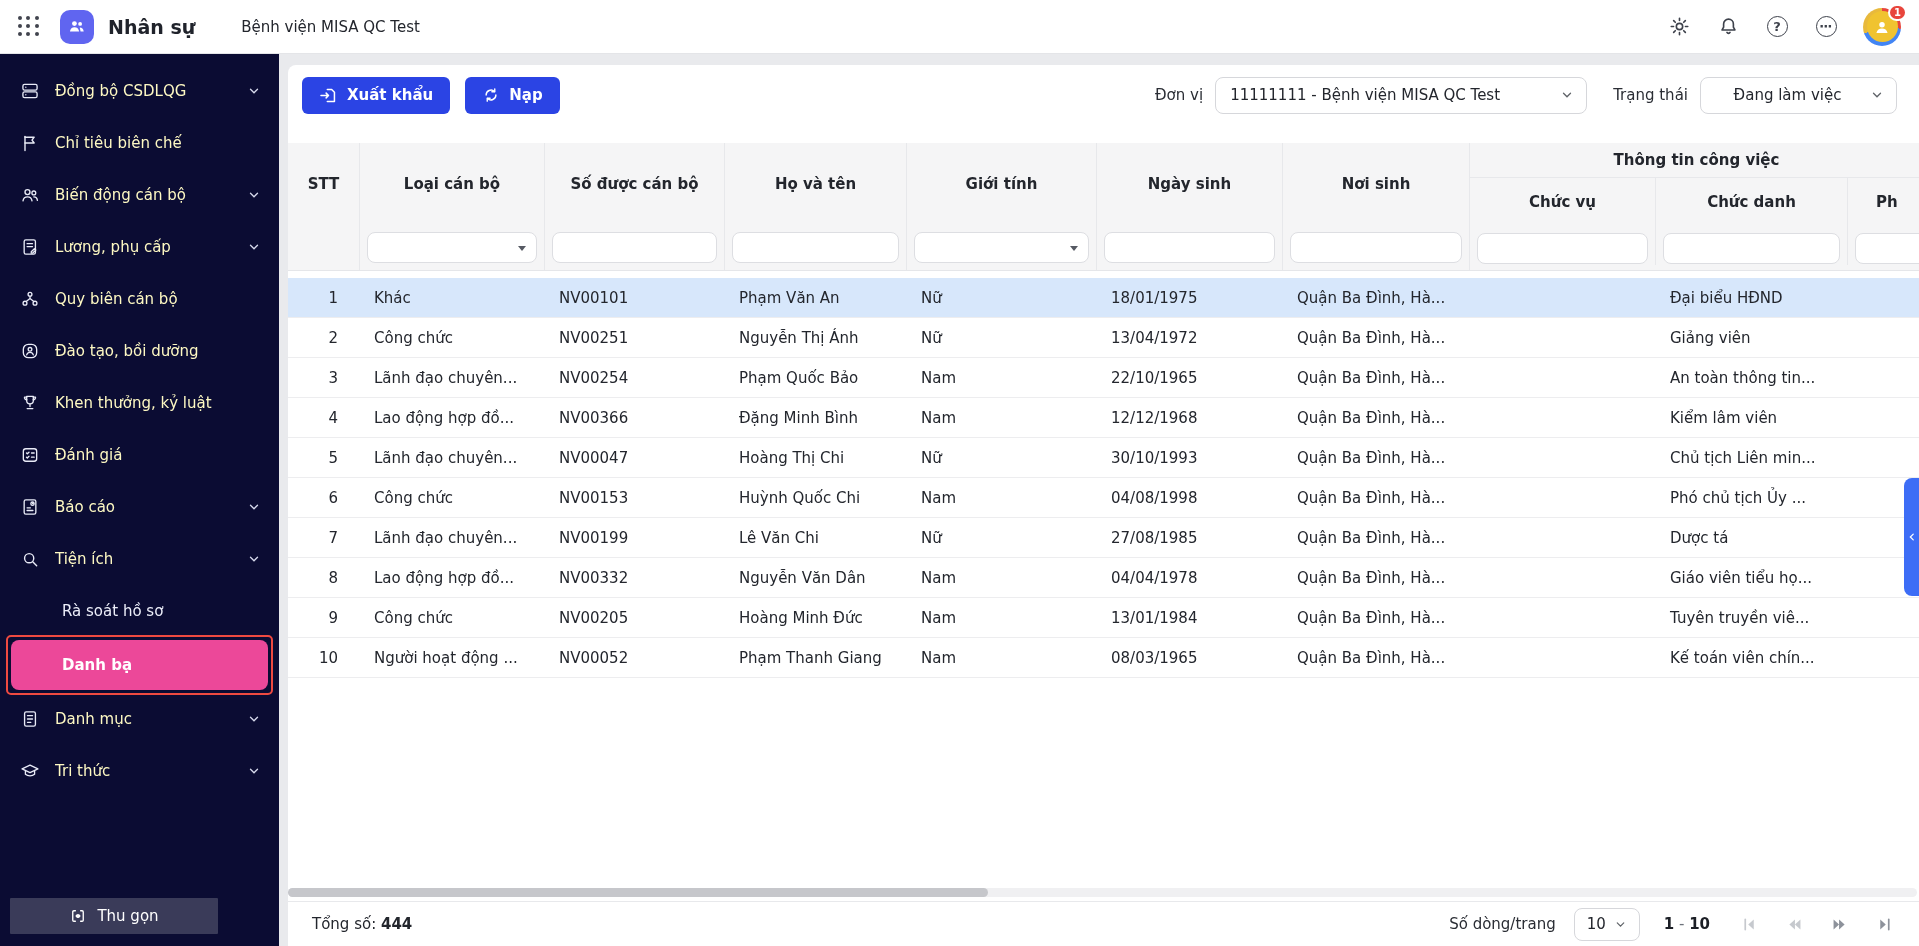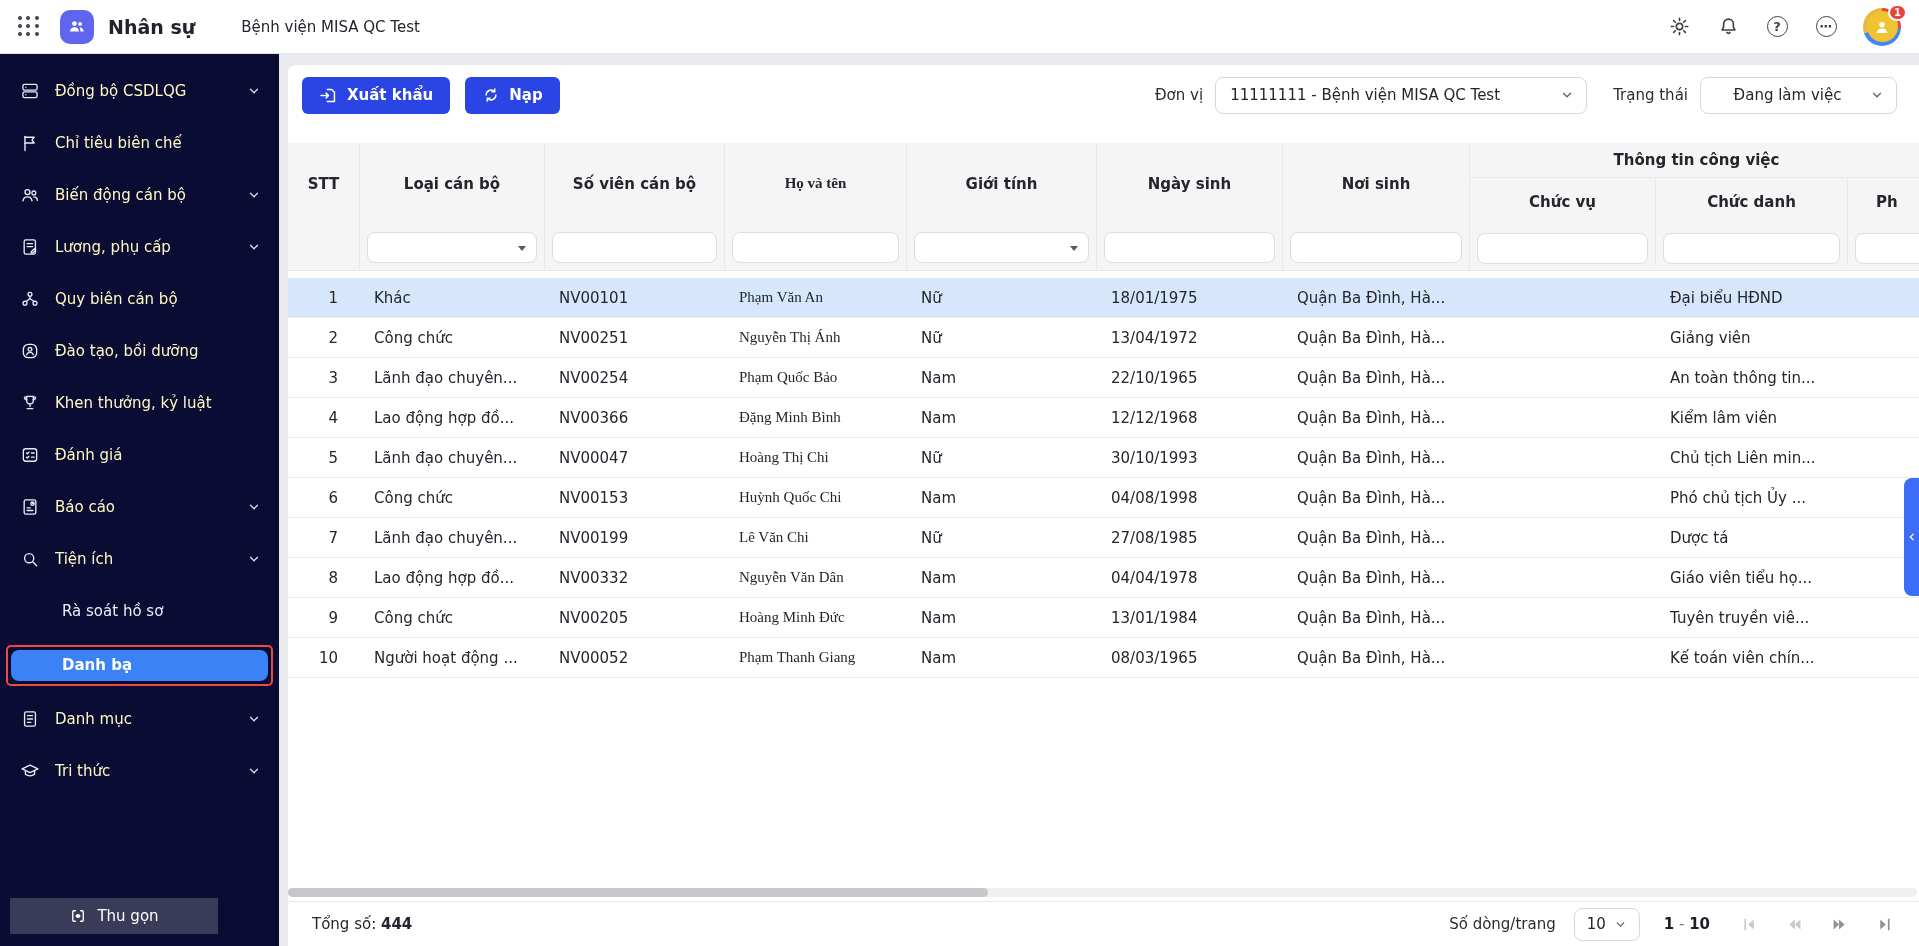--- a/index.html
+++ b/index.html
@@ -30,21 +30,21 @@
 
   
   .sidebar { position:absolute; left:0; top:54px; width:279px; height:892px; background:#0b0c33; padding-top:11px; z-index:20; }
   .side-item { height:52px; display:flex; align-items:center; padding:0 18px 0 20px; color:#fef9c3; font-size:15px; cursor:pointer; }
   .sicon { width:20px; height:20px; margin-right:15px; flex:0 0 auto; display:flex; align-items:center; justify-content:center; color:#e9ebf7; }
   .slabel { flex:1 1 auto; white-space:nowrap; overflow:hidden; }
   .schev { width:14px; height:14px; color:#d7daed; flex:0 0 auto; }
   .side-sub { height:52px; display:flex; align-items:center; padding-left:62px; color:#eceef9; font-size:15px; cursor:pointer; }
   .sel-row { height:56px; display:flex; align-items:center; padding:0 6px; }
   .red-box { flex:1; border:2px solid #ef4a41; border-radius:5px; padding:3px; }
-  .sel-pill { background:#3b82f6; border-radius:8px; height:31px; display:flex; align-items:center;
+  .sel-pill { background:#ec4899; border-radius:8px; height:50px; display:flex; align-items:center;
               padding-left:51px; color:#fff; font-size:15px; font-weight:700; cursor:pointer; }
   .collapse-btn { position:absolute; left:10px; bottom:12px; width:208px; height:36px; background:#3a3b59; border-radius:1px;
                   color:#fff; font-size:15px; display:flex; align-items:center; justify-content:center; gap:10px; cursor:pointer; }
 
   
   .card { position:absolute; left:288px; top:65px; width:1631px; height:881px; background:#fff; border-radius:8px 0 0 0; z-index:10; }
 
   .toolbar { position:absolute; left:0; top:0; width:100%; height:60px; display:flex; align-items:center; padding:0 22px 0 14px; }
   .btn { height:37px; background:#2b44e4; border:none; border-radius:6px; color:#fff; font-size:15px; font-weight:600;
          display:flex; align-items:center; gap:9px; padding:0 17px; cursor:pointer; font-family:inherit; }
@@ -66,21 +66,21 @@
   .hlabel { font-size:15px; font-weight:600; color:#23262d; text-align:center; }
   .hgroup { display:flex; flex-direction:column; border-right:none; }
   .hgroup-title { height:35px; display:flex; align-items:center; justify-content:center; font-size:15px; font-weight:600; border-bottom:1px solid #e7e8eb; }
   .hgroup-sub { height:47px; display:flex; }
   .hsub { display:flex; align-items:center; justify-content:center; font-size:15px; font-weight:600; border-right:1px solid #e7e8eb; overflow:hidden; }
   .fcell { padding:8px 7px 0 7px; border-right:1px solid #e7e8eb; height:46px; overflow:hidden; }
   .filter-input { position:relative; height:31px; background:#fff; border:1px solid #dddee2; border-radius:8px; width:100%; min-width:120px; }
   .filter-input.combo:after { content:""; position:absolute; right:10px; top:13px; border-left:4.5px solid transparent;
                               border-right:4.5px solid transparent; border-top:5.5px solid #565a63; }
   
-  .c0{width:72px;} .c1{width:185px;} .c2{width:180px;} .c3{width:182px;font-family:Liberation Serif, serif;} .c4{width:190px;}
+  .c0{width:72px;} .c1{width:185px;} .c2{width:180px;} .c3{width:182px;} .c4{width:190px;}
   .c5{width:186px;} .c6{width:187px;} .c7{width:186px;} .c8{width:192px;} .c9{width:75px;}
 
   .tbody { position:absolute; left:0; top:213px; width:1635px; }
   .tr { display:flex; height:40px; border-bottom:1px solid #ededef; background:#fff; cursor:pointer; }
   .tr.selected { background:#d7e7fb; }
   .td { font-size:15px; color:#23262d; display:flex; align-items:center; padding-left:14px; overflow:hidden; white-space:nowrap; }
   .td.stt { justify-content:flex-end; padding:0 22px 0 0; }
 
   
   .hscroll-track { position:absolute; left:0; top:823px; width:1629px; height:9px; border-radius:5px; background:#f0f0f2; }
@@ -400,21 +400,21 @@
           <div class="hlabel">STT</div>
         <div class="fcell c0" style="border:none;width:100%;padding:8px 7px 0 7px;"></div>
         </div>
       <div class="hcell hfull c1">
           <div class="hlabel">Loại cán bộ</div>
         <div class="fcell" style="border:none;width:100%;">
             <div class="filter-input combo"></div>
           </div>
         </div>
       <div class="hcell hfull c2">
-          <div class="hlabel">Số viên cán bộ</div>
+          <div class="hlabel">Số được cán bộ</div>
         <div class="fcell" style="border:none;width:100%;">
             <div class="filter-input"></div>
           </div>
         </div>
       <div class="hcell hfull c3">
           <div class="hlabel">Họ và tên</div>
         <div class="fcell" style="border:none;width:100%;">
             <div class="filter-input"></div>
           </div>
         </div>

